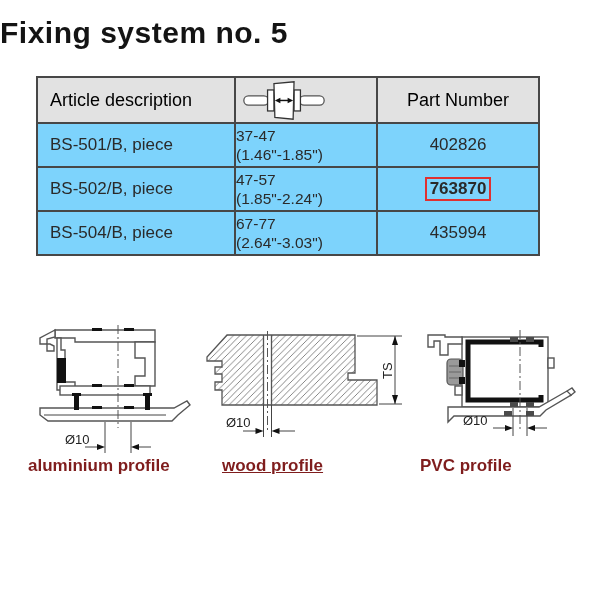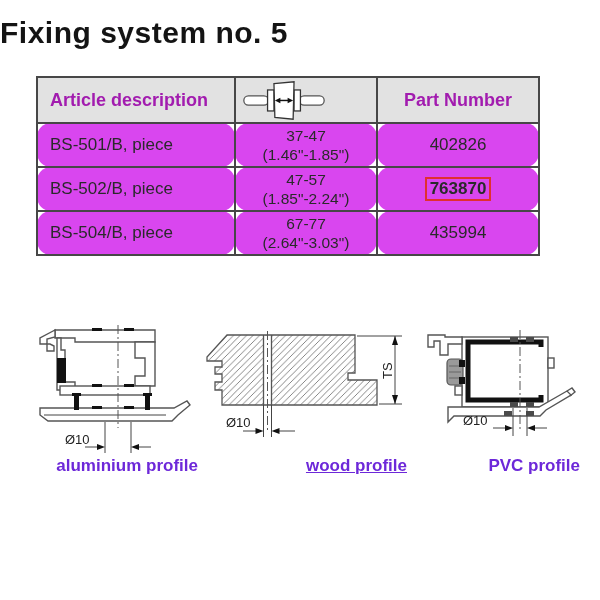--- a/index.html
+++ b/index.html
@@ -16,34 +16,34 @@
   }
   
   #parts-table{
     left:36px;top:76px;border-collapse:collapse;table-layout:fixed;
     border:2px solid #333;
   }
   #parts-table th,#parts-table td{
     border:2px solid #474747;padding:0;vertical-align:middle;
   }
   #parts-table th{
-    height:44px;background:#e2e2e2;font-weight:bold;font-size:18px;color:#a21caf;
-  }
-  #parts-table td{height:42px;font-size:17px;color:#2a2a2a;background:#d946ef;border-radius:14px;}
+    height:44px;background:#e2e2e2;font-weight:normal;font-size:18px;color:#000000;
+  }
+  #parts-table td{height:42px;font-size:17px;color:#2a2a2a;background:#7dd3fc;}
   .c-article{width:184px;text-align:left;padding-left:12px !important;}
   th.c-article{padding-left:12px !important;}
-  .c-range{width:140px;text-align:center;}
+  .c-range{width:140px;text-align:left;}
   .c-part{width:160px;text-align:center;margin-left:12px;}
   .range-mm,.range-in{line-height:19px;font-size:15.5px;}
   .hl-box{
     display:inline-block;border:2px solid #e03030;padding:0 3px;line-height:20px;font-weight:bold;
   }
   
   .caption{
-    top:456px;text-align:right;font-weight:bold;font-size:17px;color:#6d28d9;
+    top:456px;text-align:left;font-weight:bold;font-size:17px;color:#7f1d1d;
   }
   #cap-alu{left:28px;width:170px;}
   #cap-wood{left:222px;width:185px;text-decoration:underline;}
   #cap-pvc{left:420px;width:160px;}
   svg{display:block;}
   .ln{stroke:#555;stroke-width:1.4;fill:#fff;}
   .lnn{stroke:#555;stroke-width:1.4;fill:none;}
   .thin{stroke:#444;stroke-width:1;fill:none;}
   .blk{fill:#111;stroke:none;}
   .dash{stroke:#555;stroke-width:1;fill:none;stroke-dasharray:9 3 2 3;}

